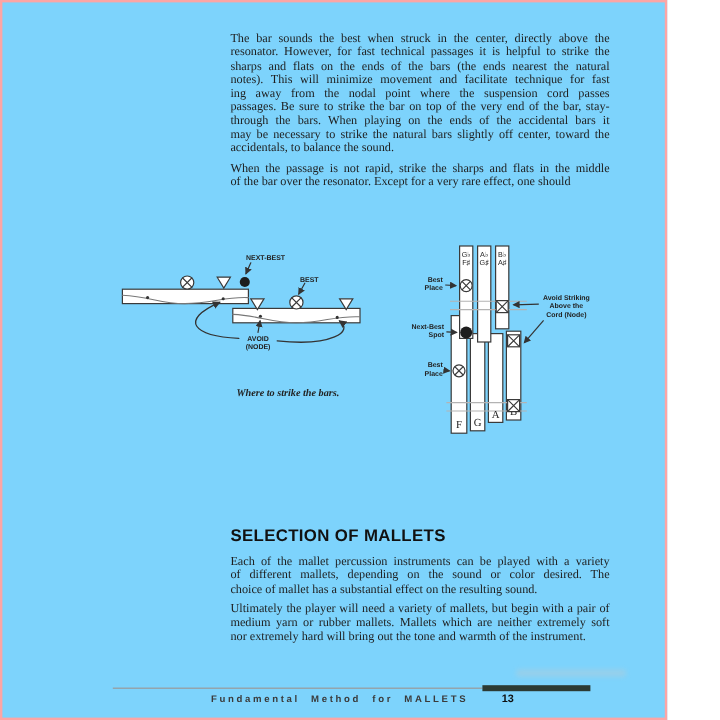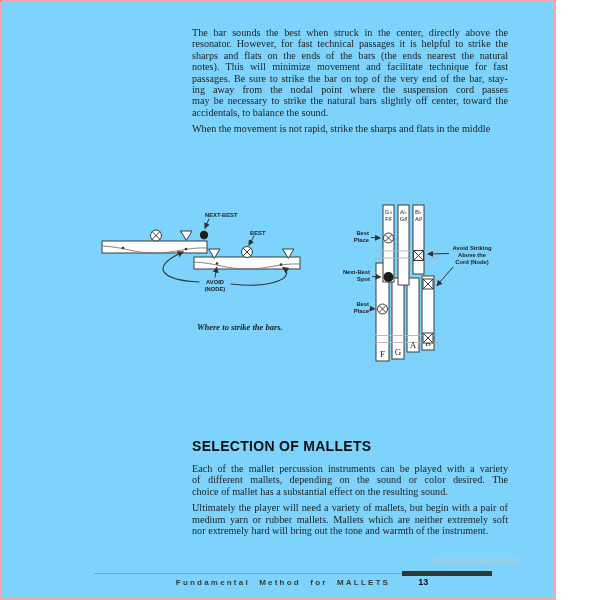--- a/index.html
+++ b/index.html
@@ -54,27 +54,29 @@
 <body>
 
 <div class="page">
 
   <div class="text-col">
     <div class="para">
         <div class="tl">The bar sounds the best when struck in the center, directly above the</div>
         <div class="tl">resonator.  However, for fast technical passages it is helpful to strike the</div>
         <div class="tl">sharps and flats on the ends of the bars (the ends nearest the natural</div>
         <div class="tl">notes).  This will minimize movement and facilitate technique for fast</div>
+        <div class="tl">ing away from the nodal point where the suspension cord passes</div>
         <div class="tl">passages.  Be sure to strike the bar on top of the very end of the bar, stay-</div>
-        <div class="tl">ing away from the nodal point where the suspension cord passes</div>
+        <div class="tl">through the bars.  When playing on the ends of the accidental bars it</div>
         <div class="tl">may be necessary to strike the natural bars slightly off center, toward the</div>
         <div class="tl">accidentals, to balance the sound.</div>
       </div>
     <div class="para">
-        <div class="tl">When the movement is not rapid, strike the sharps and flats in the middle</div>
+        <div class="tl">When the passage is not rapid, strike the sharps and flats in the middle</div>
+        <div class="tl">of the bar over the resonator.  Except for a very rare effect, one should</div>
       </div>
   </div>
 
   <svg class="fig-svg" width="430" height="205" viewBox="0 0 430 205">
     <defs>
       <marker id="ah" markerWidth="7" markerHeight="7" refX="5" refY="3" orient="auto">
         <path d="M0,0 L6,3 L0,6 Z" fill="#333"></path>
       </marker>
     </defs>
 

